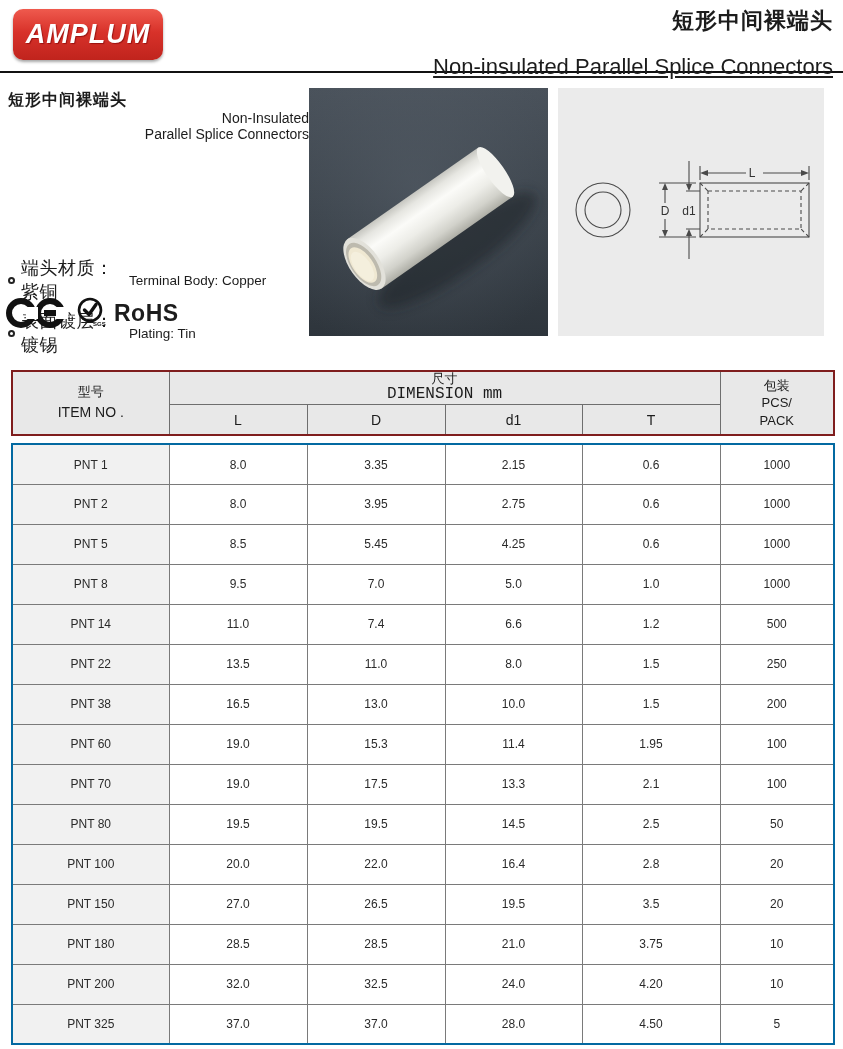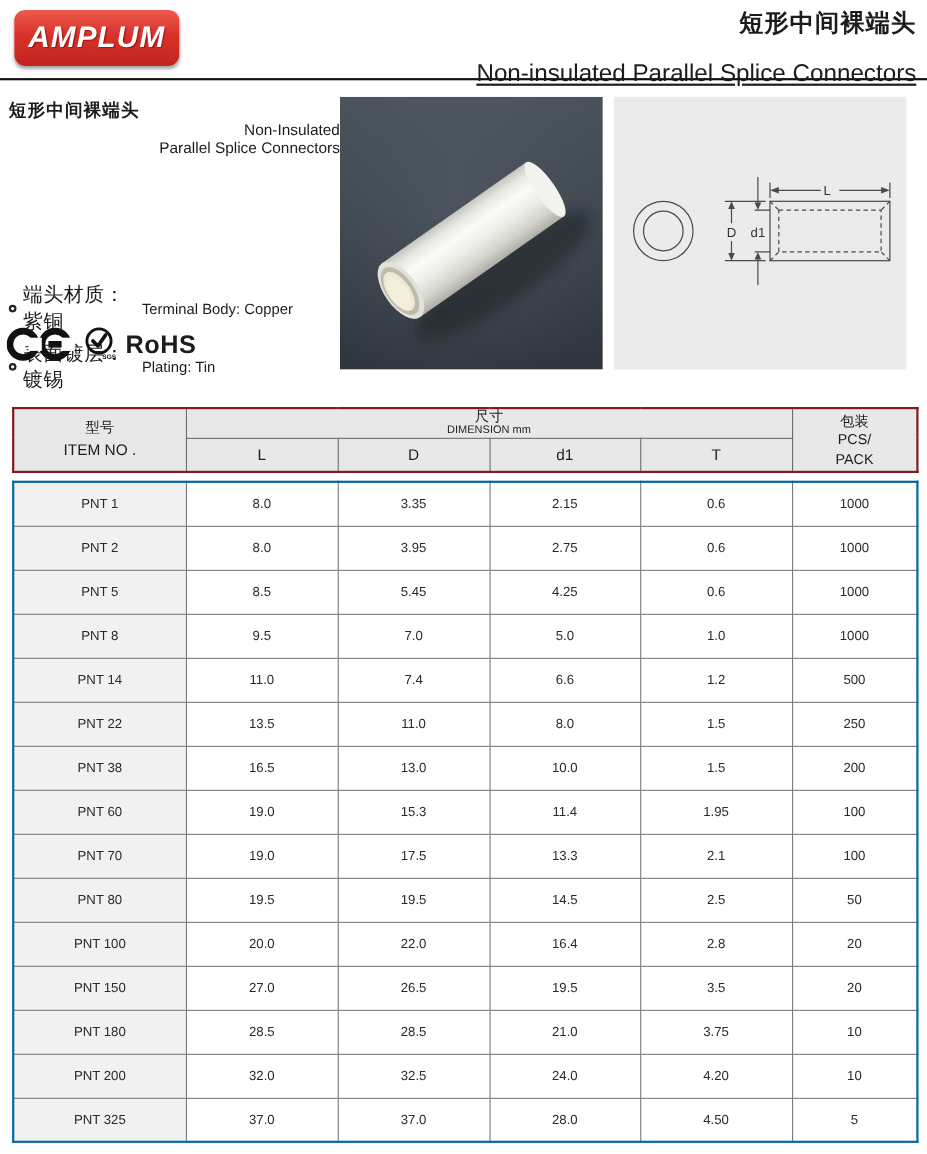--- a/index.html
+++ b/index.html
@@ -43,21 +43,21 @@
 
   .photo-box { width:239px; height:248px; flex:0 0 auto; }
   .diagram-box { width:266px; height:248px; margin-left:10px; background:#ebebeb; flex:0 0 auto; }
   .diagram-box svg, .photo-box svg { display:block; }
 
   
   table { border-collapse:collapse; table-layout:fixed; margin-left:11px; width:822px; }
   .header-table { margin-top:34px; border:2px solid #7f1d1d; background:#e8e8e8; }
   .header-table th { border:1px solid #6e6e6e; font-weight:normal; text-align:center; vertical-align:middle; }
   .dim-zh { font-size:13px; line-height:1.1; }
-  .dim-en { font-size:10px; line-height:1.1; }
+  .dim-en { font-size:16px; line-height:1.1;font-family:Liberation Mono, monospace; }
   .item-th { font-size:13px; line-height:1.55; }
   .item-th .en { font-size:14px; }
   .pack-th { font-size:13px; line-height:1.35; }
   .sub-th { font-size:14px; height:31px; }
   .group-th { height:27px; }
 
   .body-table { margin-top:7px; border:2px solid #0369a1; }
   .body-table td {
     border:1px solid #7a7a7a; height:40px; text-align:center;
     font-size:12px; color:#2a2a2a; background:#fff;

